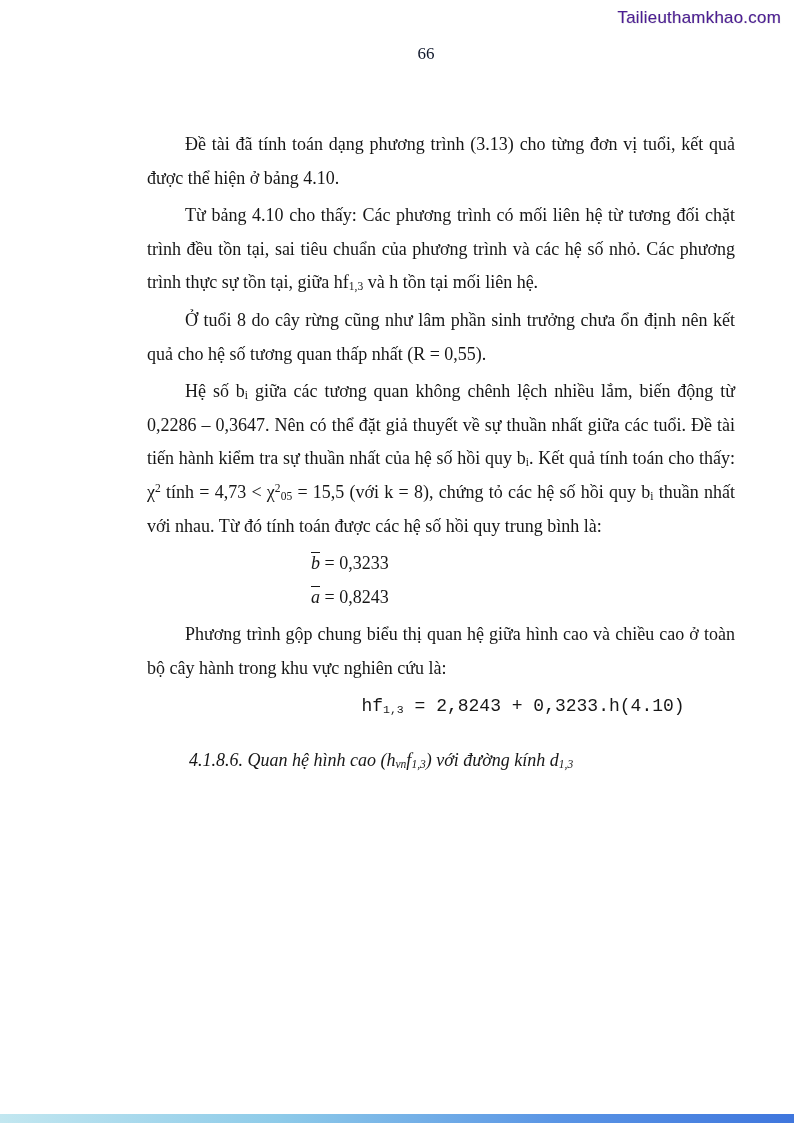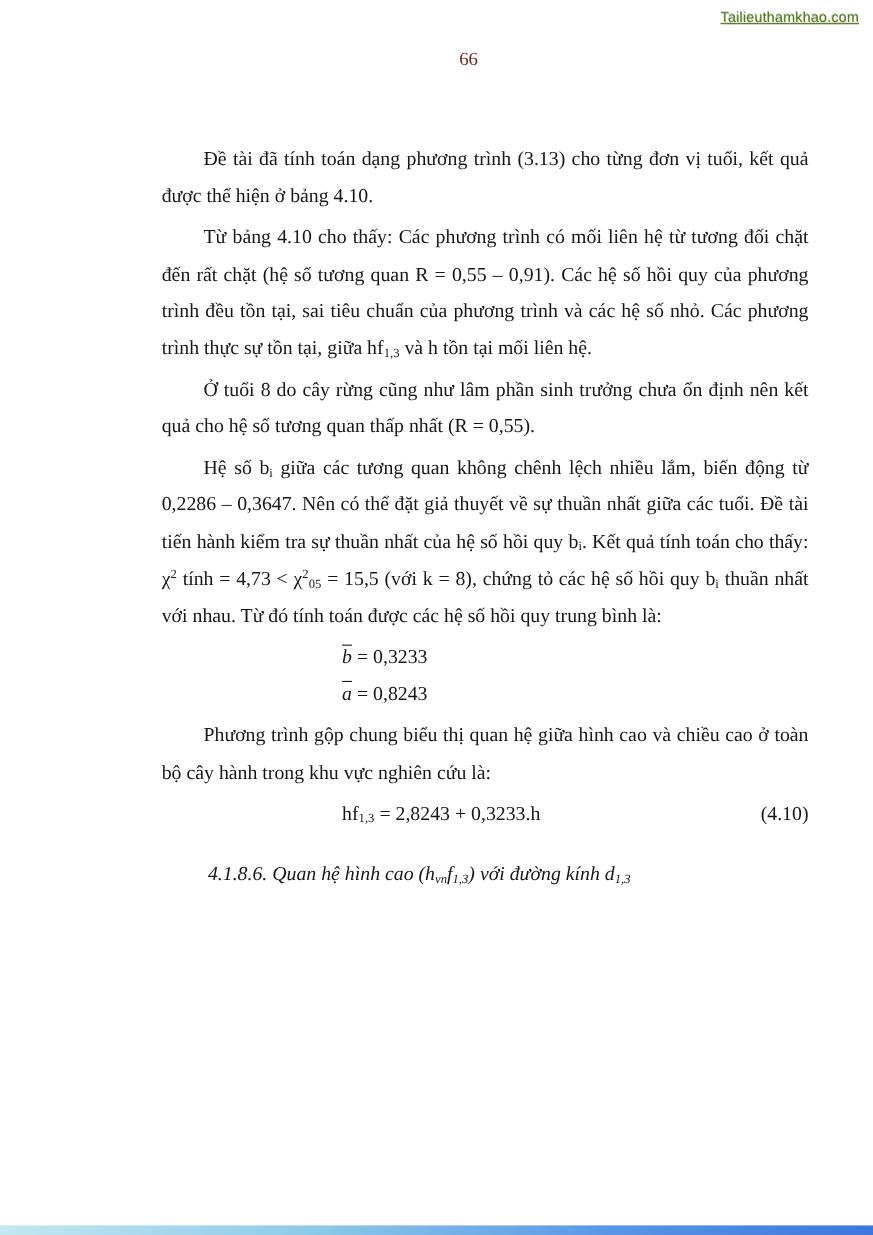--- a/index.html
+++ b/index.html
@@ -10,50 +10,49 @@
     background: #ffffff;
     overflow: hidden;
     font-family: "Liberation Serif", serif;
     color: #161616;
   }
   .watermark {
     position: absolute;
     top: 8px;
     right: 13px;
     font-family: "Liberation Sans", sans-serif;
-    font-size: 13px;
+    font-size: 17px;
     letter-spacing: 0.2px;
-    color: #4d7c0f;
+    color: #4c1d95;
     text-shadow: -0.5px -0.5px 0 #c6c6c6, 0.5px 0.5px 0 #f2f2f2;
-    text-decoration: underline;
   }
   .pageno {
     position: absolute;
     top: 44px;
     left: 132px;
     width: 588px;
     text-align: center;
     font-size: 17px;
-    color: #7f1d1d;
+    color: #0f172a;
   }
   .bodytext {
     position: absolute;
     left: 147px;
     top: 128px;
     width: 588px;
     font-size: 18px;
     line-height: 33.6px;
   }
   .para { margin: 0 0 4px 0; }
   .ln { text-align: justify; text-align-last: justify; }
   .ln.end { text-align-last: left; }
   .ln.ind { text-indent: 38px; }
   .formula .ln { text-align: right; text-align-last: left; padding-left: 164px; }
   .heading { margin-top: 21px; margin-bottom: 5px; font-style: italic; margin-left: 42px; }
-  .eq { display: flex; justify-content: space-between; padding-left: 164px; }
+  .eq { display: flex; justify-content: center; padding-left: 164px; font-family: Liberation Mono, monospace; }
   sub, sup { font-size: 64%; line-height: 0; }
   sub { vertical-align: -0.2em; }
   sup { vertical-align: 0.55em; }
   .ol { text-decoration: overline; font-style: italic; }
   .footer-bar {
     position: absolute;
     left: 0; bottom: 0;
     width: 100%; height: 9px;
     background: linear-gradient(90deg, #c2e7f0 0%, #8ecbe9 35%, #5a95e5 70%, #3f76dd 100%);
   }
@@ -64,21 +63,20 @@
 <div class="page">
   <span class="watermark">Tailieuthamkhao.com</span>
   <div class="pageno">66</div>
   <div class="bodytext" id="bodytext">
       <div class="para">
         <div class="ln ind"><span>Đề tài đã tính toán dạng phương trình (3.13) cho từng đơn vị tuổi, kết quả</span></div>
         <div class="ln end"><span>được thể hiện ở bảng 4.10.</span></div>
       </div>
       <div class="para">
         <div class="ln ind"><span>Từ bảng 4.10 cho thấy: Các phương trình có mối liên hệ từ tương đối chặt</span></div>
-        <div class="ln"><span>đến rất chặt (hệ số tương quan R = 0,55 – 0,91). Các hệ số hồi quy của phương</span></div>
         <div class="ln"><span>trình đều tồn tại, sai tiêu chuẩn của phương trình và các hệ số nhỏ. Các phương</span></div>
         <div class="ln end"><span>trình thực sự tồn tại, giữa hf</span><sub>1,3</sub><span> và h tồn tại mối liên hệ.</span></div>
       </div>
       <div class="para">
         <div class="ln ind"><span>Ở tuổi 8 do cây rừng cũng như lâm phần sinh trưởng chưa ổn định nên kết</span></div>
         <div class="ln end"><span>quả cho hệ số tương quan thấp nhất (R = 0,55).</span></div>
       </div>
       <div class="para">
         <div class="ln ind"><span>Hệ số b</span><sub>i</sub><span> giữa các tương quan không chênh lệch nhiều lắm, biến động từ</span></div>
         <div class="ln"><span>0,2286 – 0,3647. Nên có thể đặt giả thuyết về sự thuần nhất giữa các tuổi. Đề tài</span></div>

